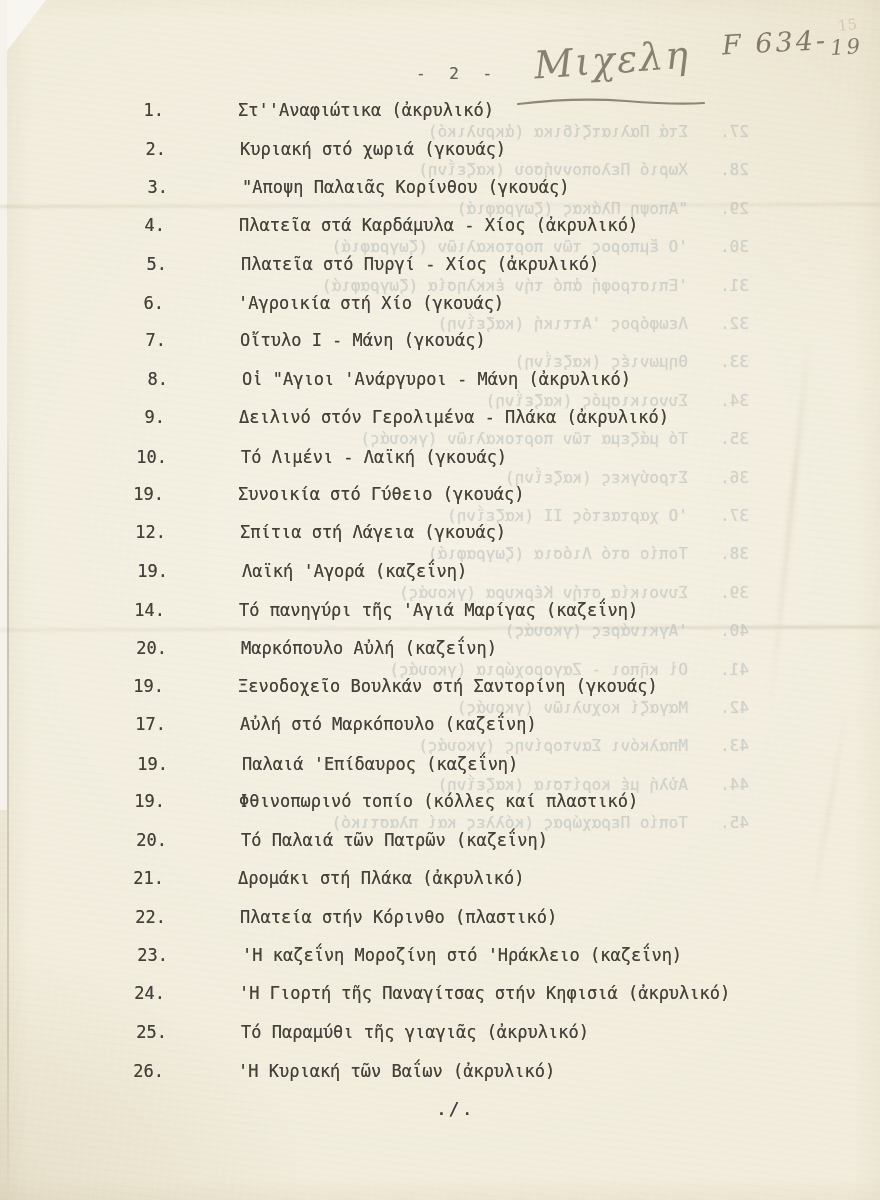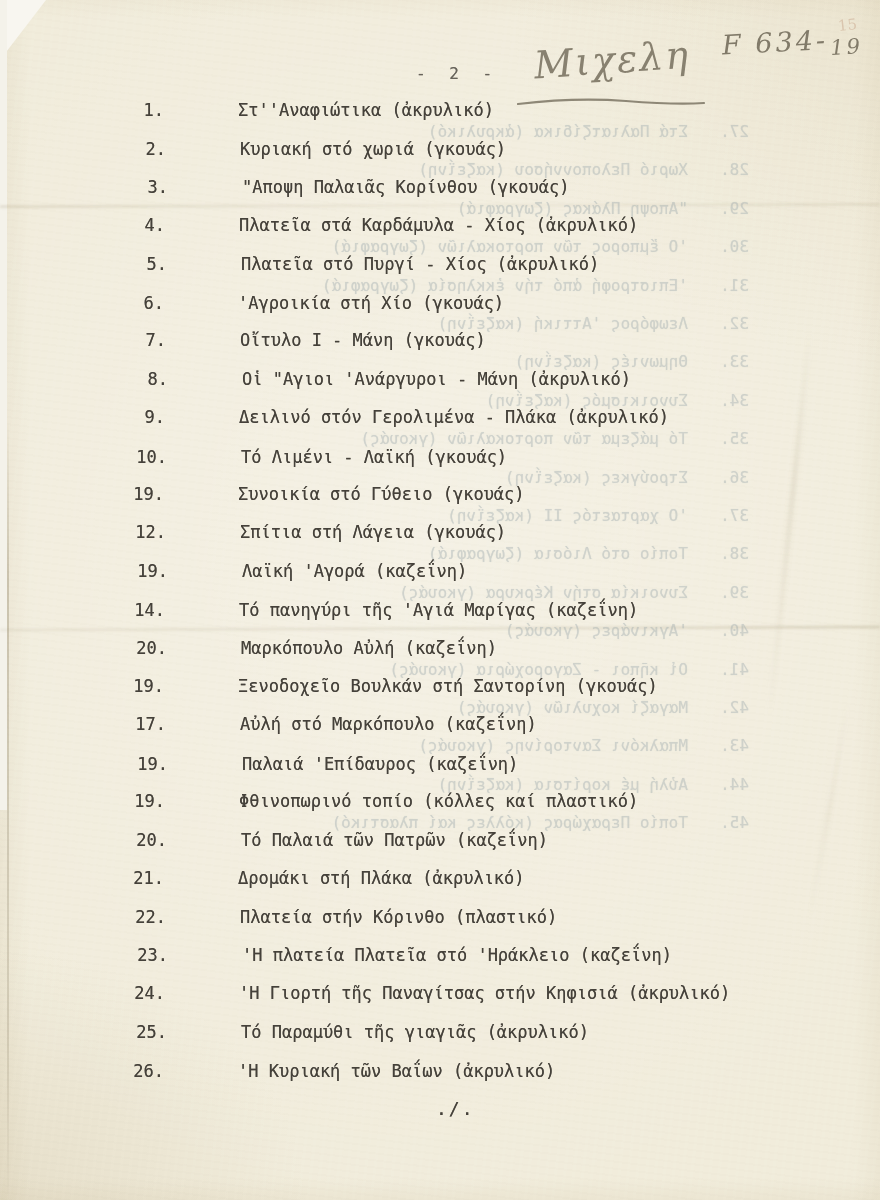--- a/index.html
+++ b/index.html
@@ -255,21 +255,21 @@
       <div class="line type" style="top: 868px; left: -2px;">
         <span class="num">21.</span>
         <span class="txt">Δρομάκι στή Πλάκα (ἀκρυλικό)</span>
       </div>
       <div class="line type" style="top: 907.4px; left: 0px;">
         <span class="num">22.</span>
         <span class="txt">Πλατεία στήν Κόρινθο (πλαστικό)</span>
       </div>
       <div class="line type" style="top: 944.8px; left: 2px;">
         <span class="num">23.</span>
-        <span class="txt">'Η πλατεία Πλατεῖα στό 'Ηράκλειο (καζεΐνη)</span>
+        <span class="txt">'Η καζεΐνη Μοροζίνη στό 'Ηράκλειο (καζεΐνη)</span>
       </div>
       <div class="line type" style="top: 983.2px; left: -1px;">
         <span class="num">24.</span>
         <span class="txt">'Η Γιορτή τῆς Παναγίτσας στήν Κηφισιά (ἀκρυλικό)</span>
       </div>
       <div class="line type" style="top: 1021.6px; left: 1px;">
         <span class="num">25.</span>
         <span class="txt">Τό Παραμύθι τῆς γιαγιᾶς (ἀκρυλικό)</span>
       </div>
       <div class="line type" style="top: 1061px; left: -2px;">

